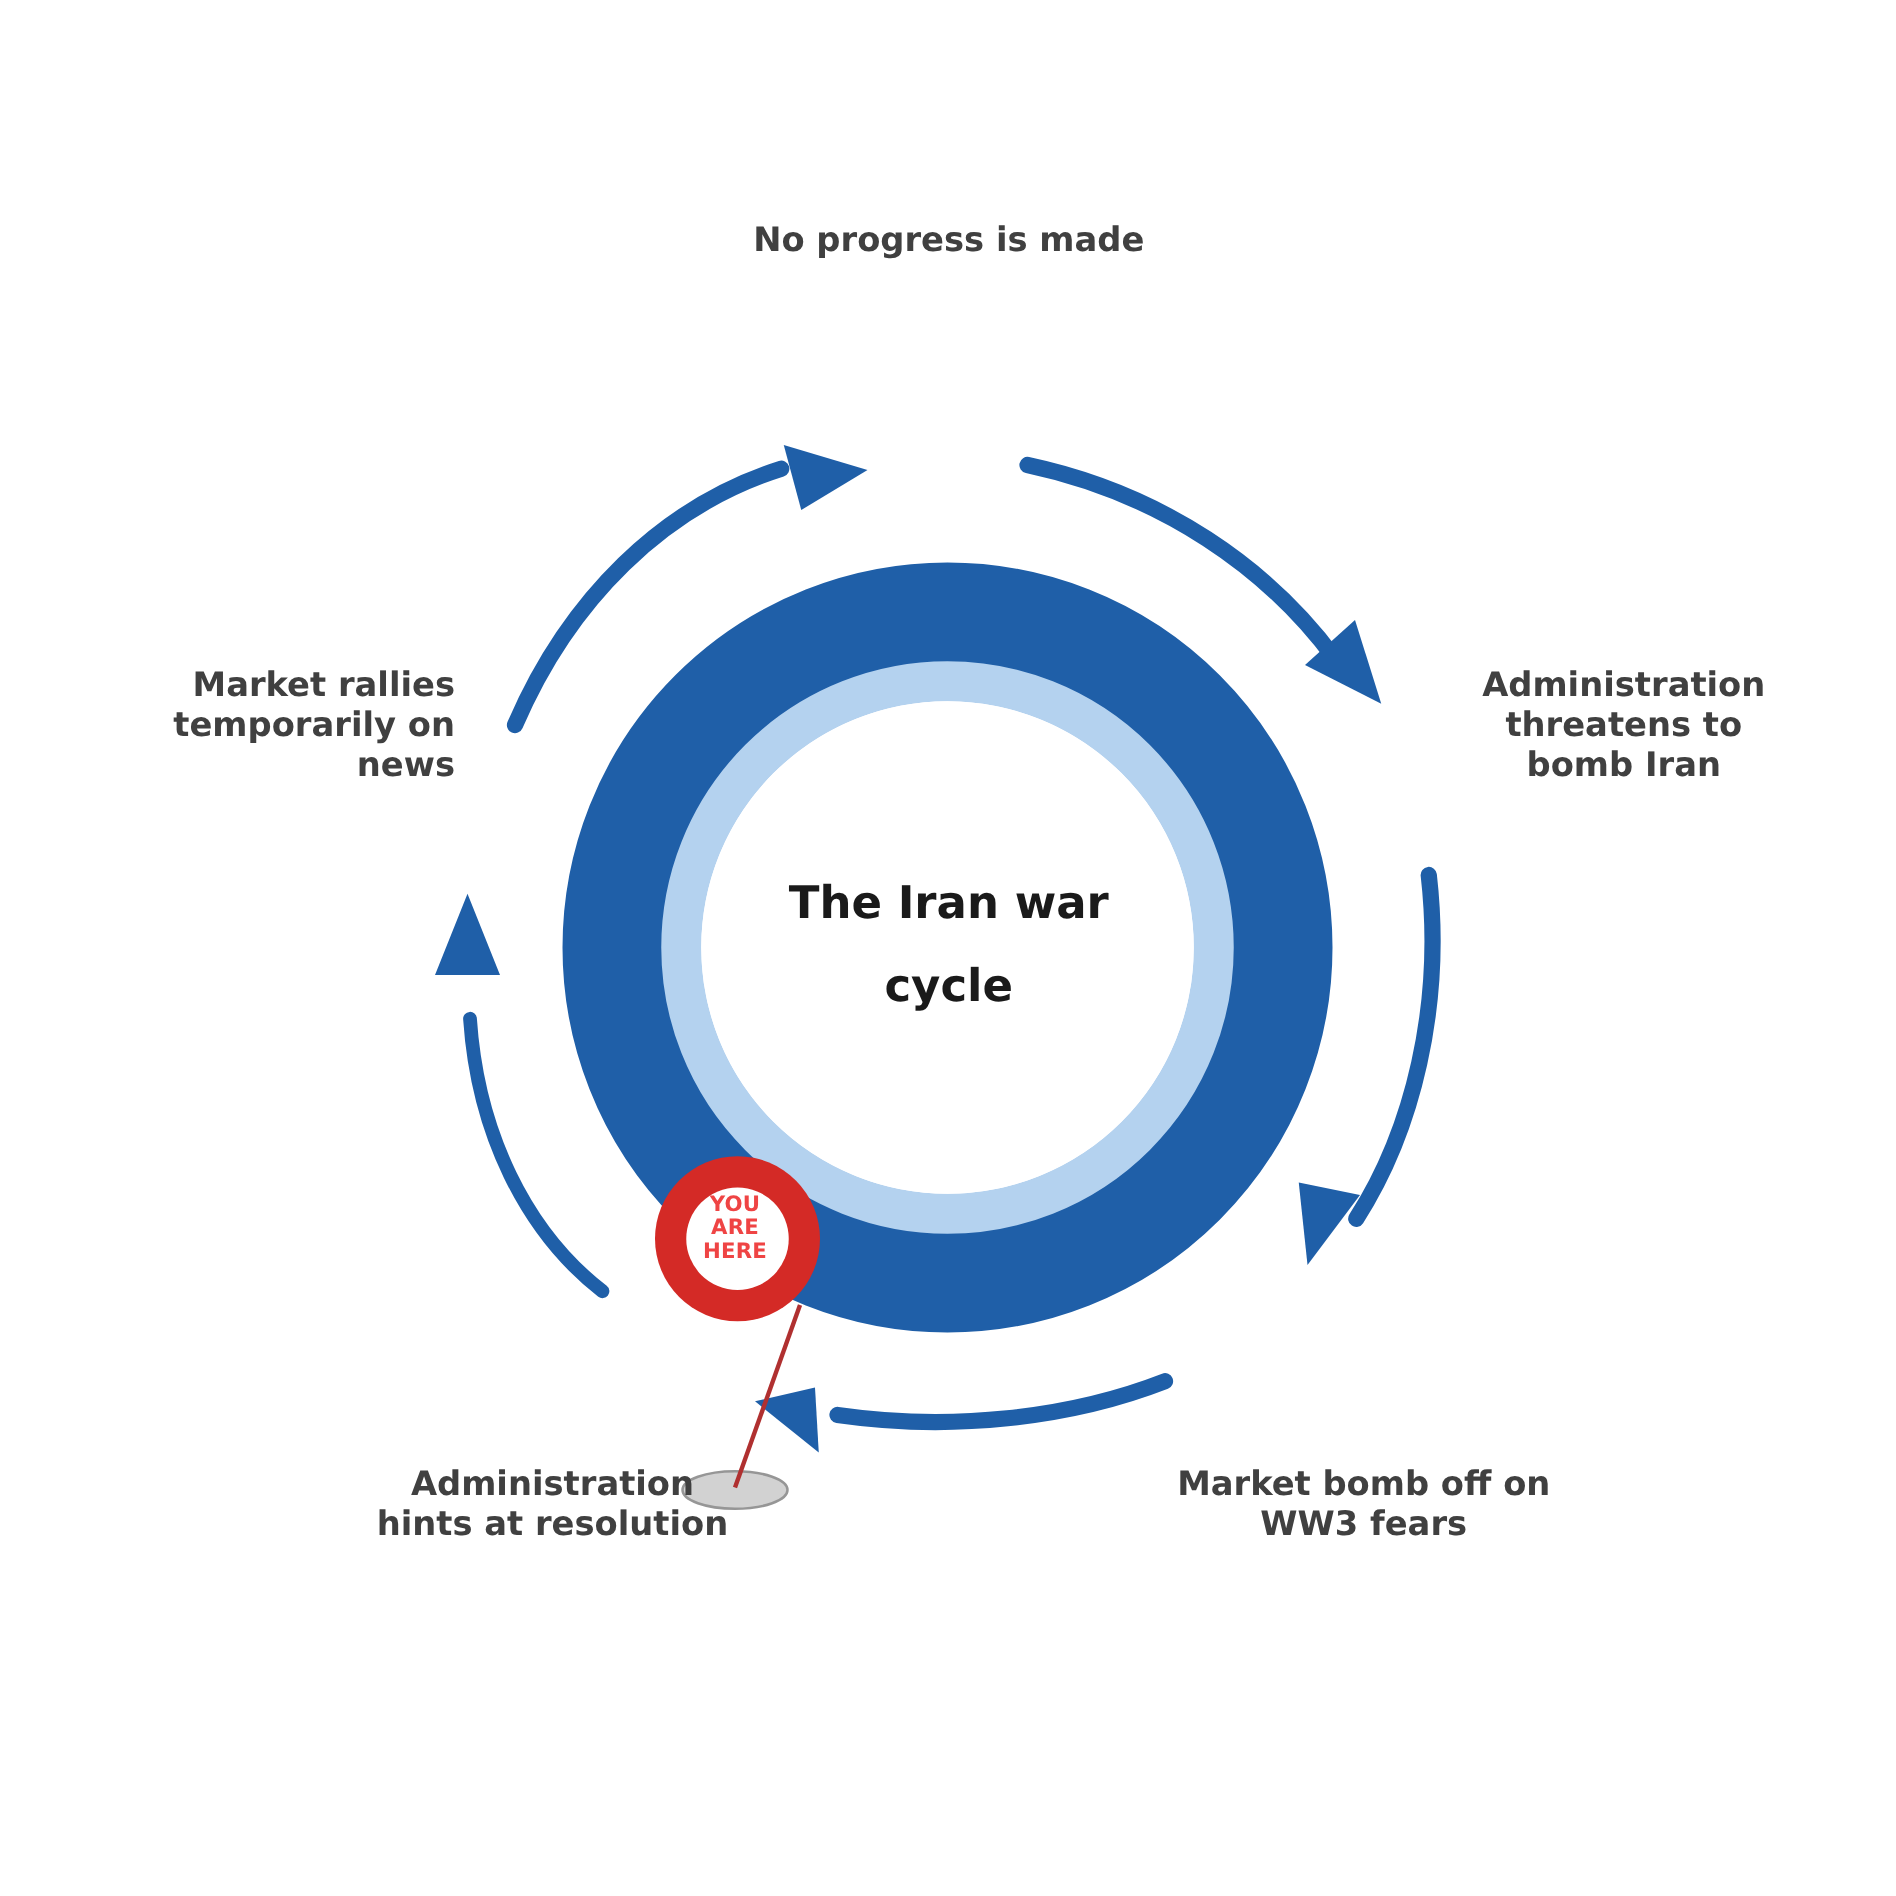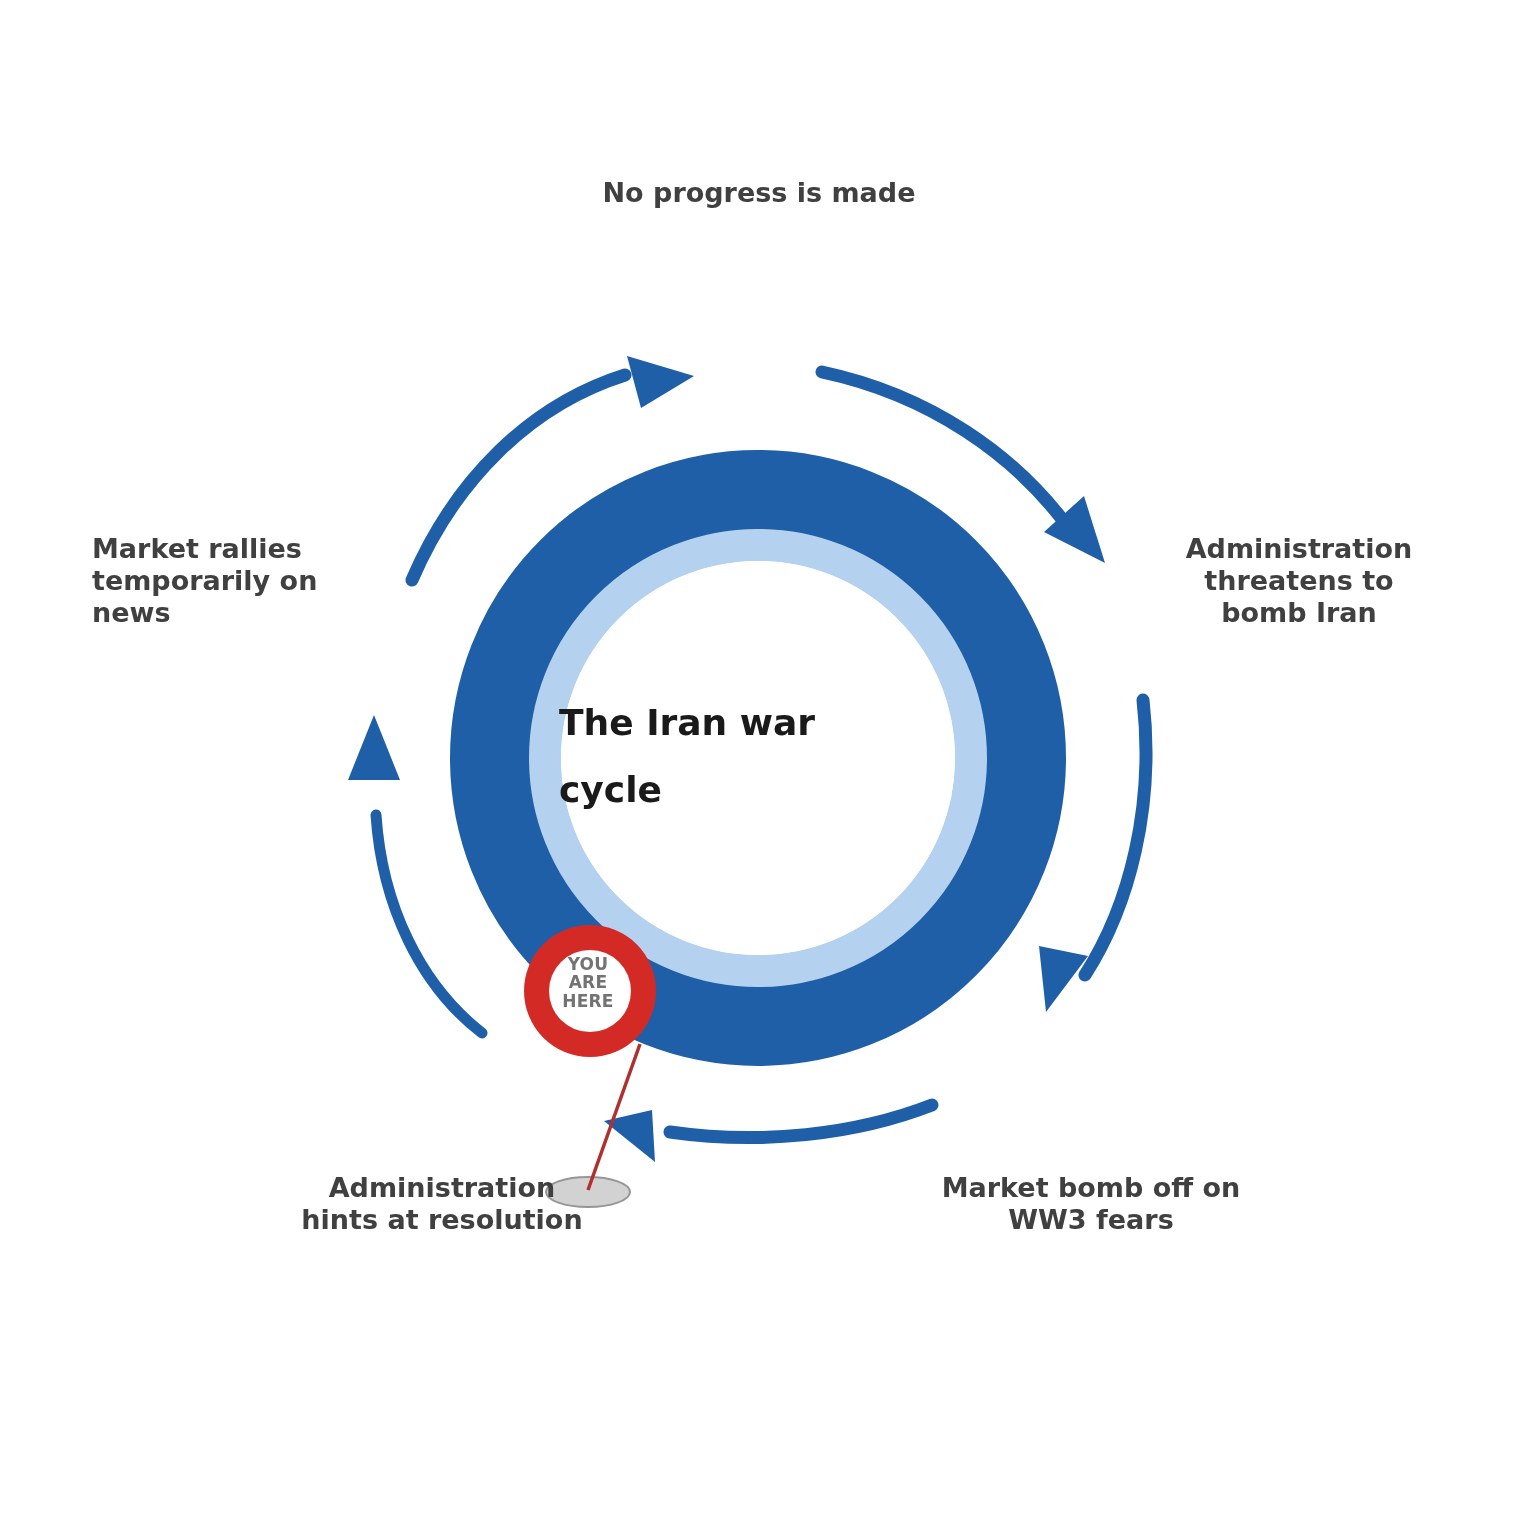--- a/index.html
+++ b/index.html
@@ -61,47 +61,48 @@
     left: 272px;
     top: 1172px;
     width: 340px;
     text-align: center;
   }
 
   #label-left {
     left: 92px;
     top: 533px;
     width: 272px;
-    text-align: left;
+    text-align: right;
   }
 
   .center-title {
     position: absolute;
     left: 559px;
     top: 690px;
     width: 400px;
+    text-align: center;
     font-family: "DejaVu Sans", "Liberation Sans", sans-serif;
     font-weight: bold;
     font-size: 36px;
     line-height: 1.85;
     color: #1a1a1a;
     white-space: pre-line;
   }
 
   .yah-text {
     position: absolute;
     left: 540px;
     top: 955px;
     width: 96px;
     text-align: center;
     font-family: "DejaVu Sans", "Liberation Sans", sans-serif;
     font-weight: bold;
     font-size: 17px;
     line-height: 1.08;
-    color: #737373;
+    color: #ef4444;
     letter-spacing: 0.2px;
     white-space: pre-line;
     pointer-events: none;
   }
 </style>
 </head>
 <body>
 
 <svg id="cycle-figure" viewBox="0 0 1517 1517" width="1517" height="1517" xmlns="http://www.w3.org/2000/svg">
 

